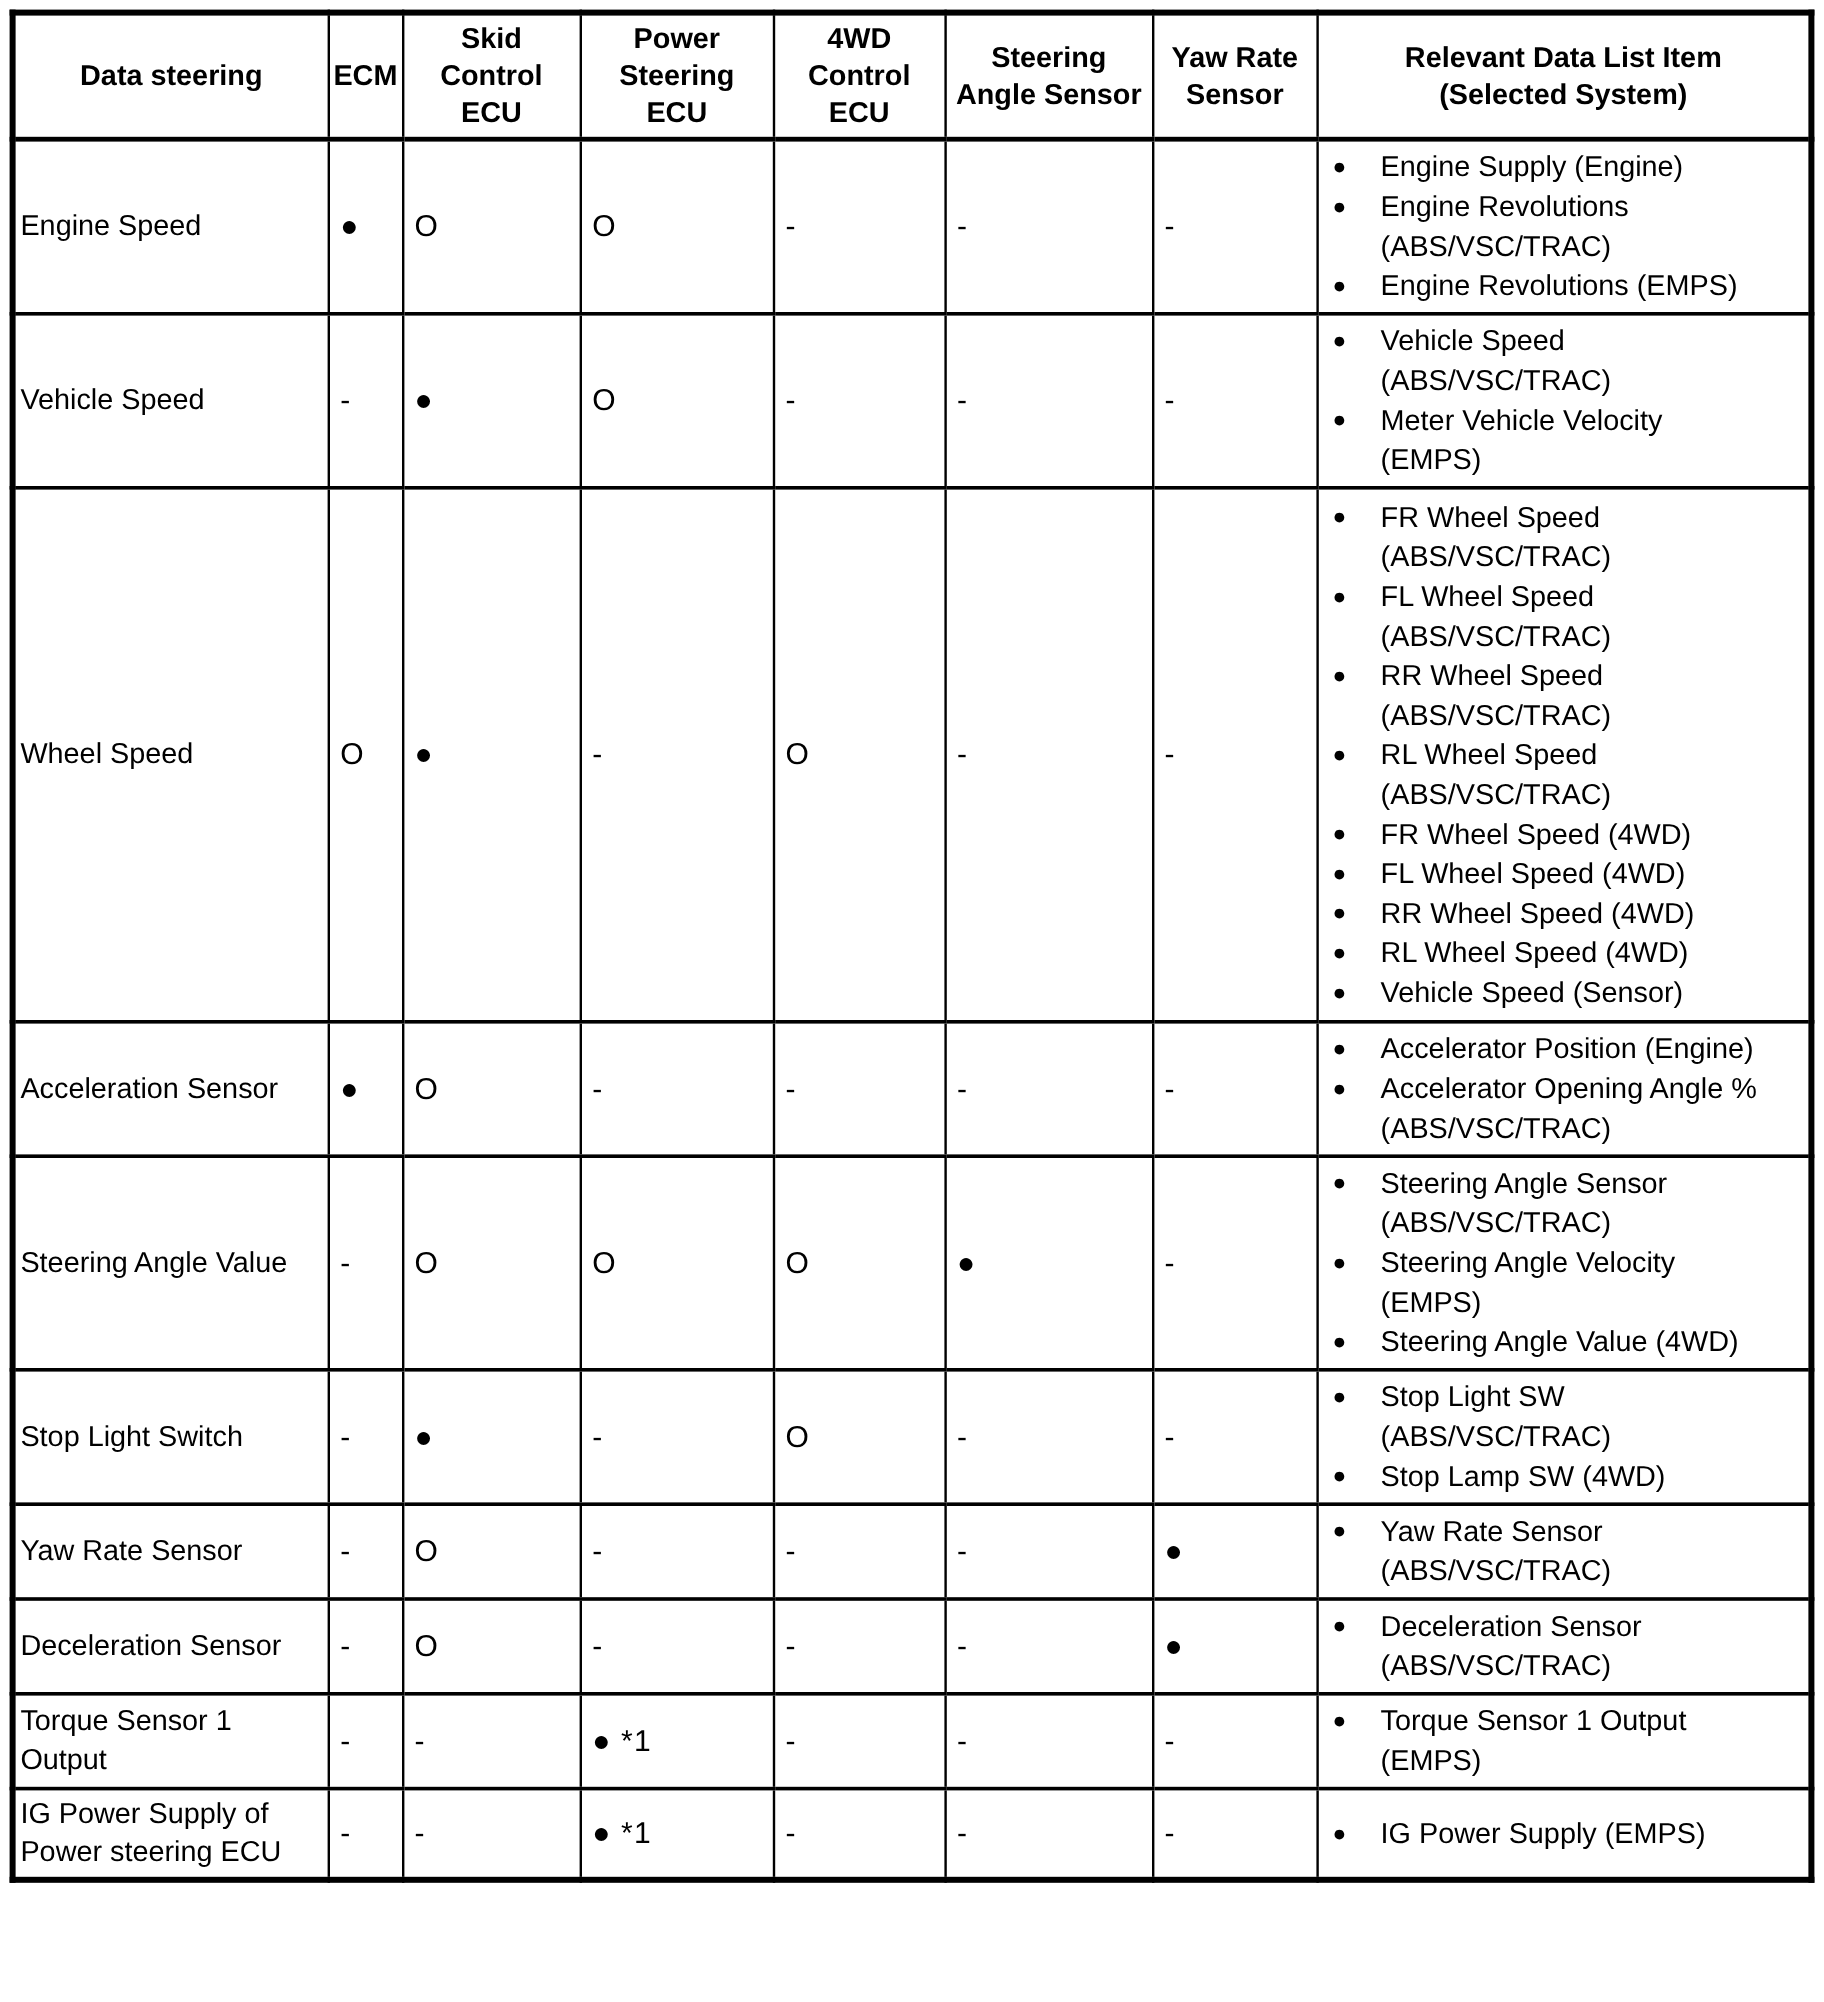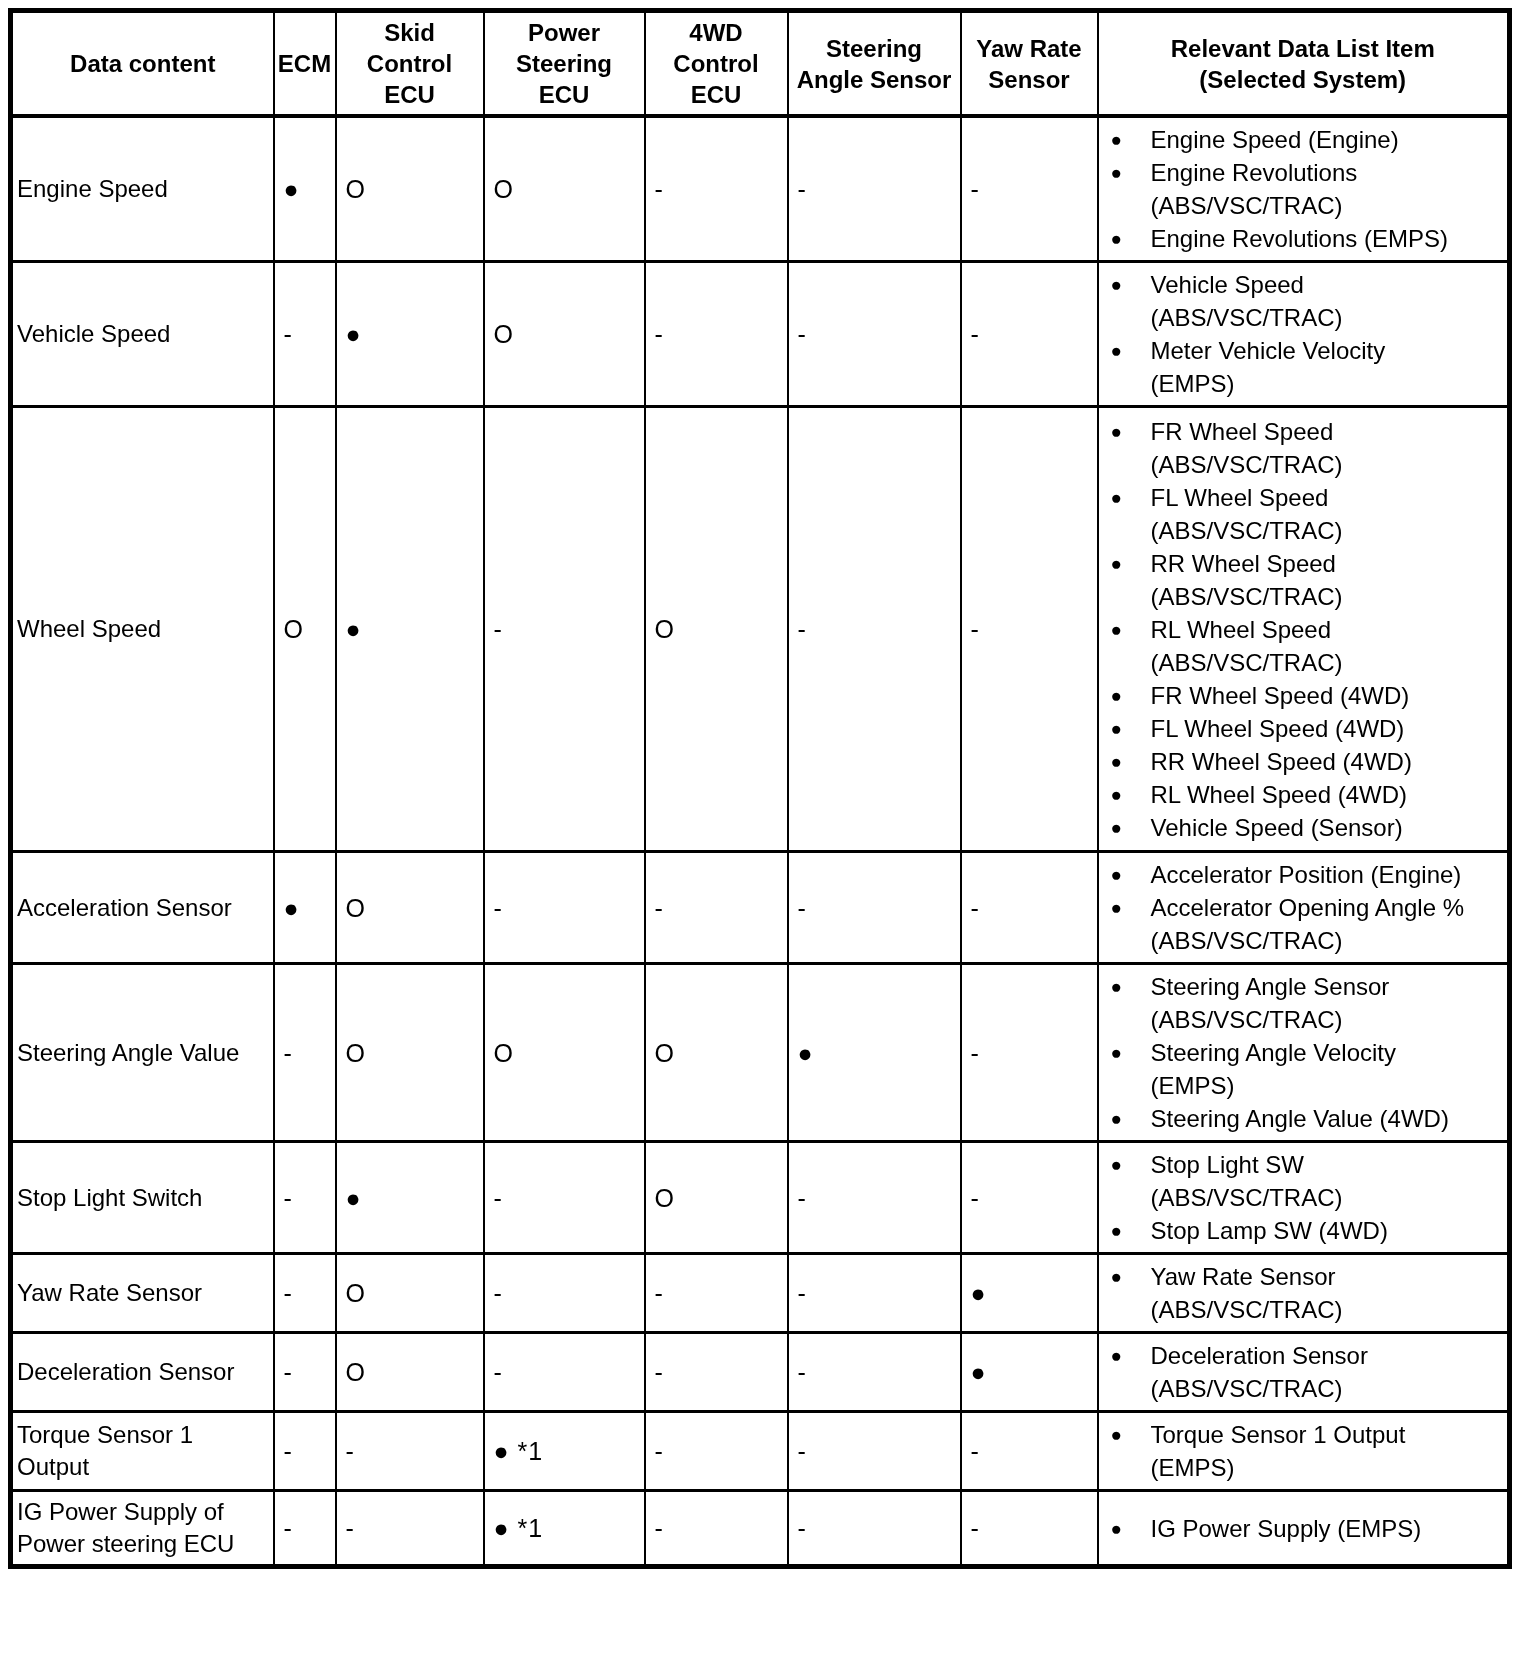--- a/index.html
+++ b/index.html
@@ -93,21 +93,21 @@
         <col class="c-ecm">
         <col class="c-skid">
         <col class="c-ps">
       <col class="c-4wd">
         <col class="c-sas">
         <col class="c-yaw">
         <col class="c-list">
     </colgroup>
     <thead>
       <tr style="height:89px">
-        <th>Data content</th>
+        <th>Data steering</th>
         <th>ECM</th>
         <th>Skid
 Control
 ECU</th>
         <th>Power
 Steering
 ECU</th>
         <th>4WD
 Control
 ECU</th>
@@ -125,21 +125,21 @@
         <td class="label">Engine Speed</td>
         <td class="mark">●</td>
         <td class="mark">O</td>
         <td class="mark">O</td>
         <td class="mark">-</td>
         <td class="mark">-</td>
         <td class="mark">-</td>
         <td class="list">
           <div class="li">
               <span class="bullet">●</span>
-              <span class="li-text">Engine Speed (Engine)</span>
+              <span class="li-text">Engine Supply (Engine)</span>
             </div>
           <div class="li">
               <span class="bullet">●</span>
               <span class="li-text">Engine Revolutions
 (ABS/VSC/TRAC)</span>
             </div>
           <div class="li">
               <span class="bullet">●</span>
               <span class="li-text">Engine Revolutions (EMPS)</span>
             </div>

